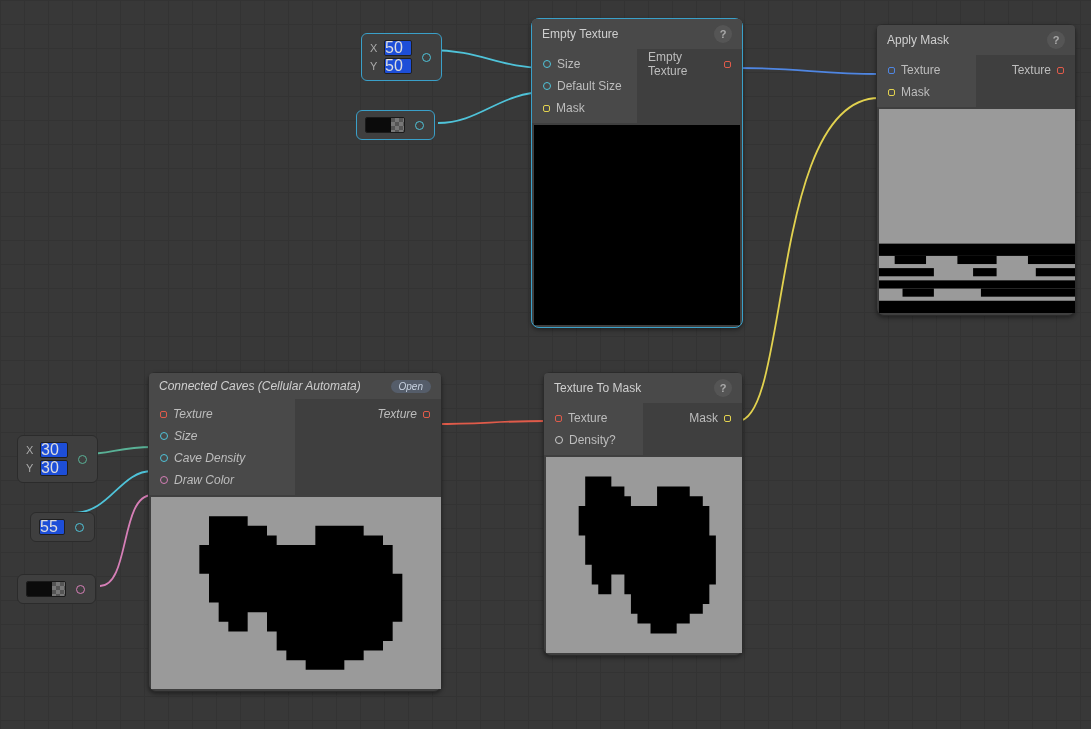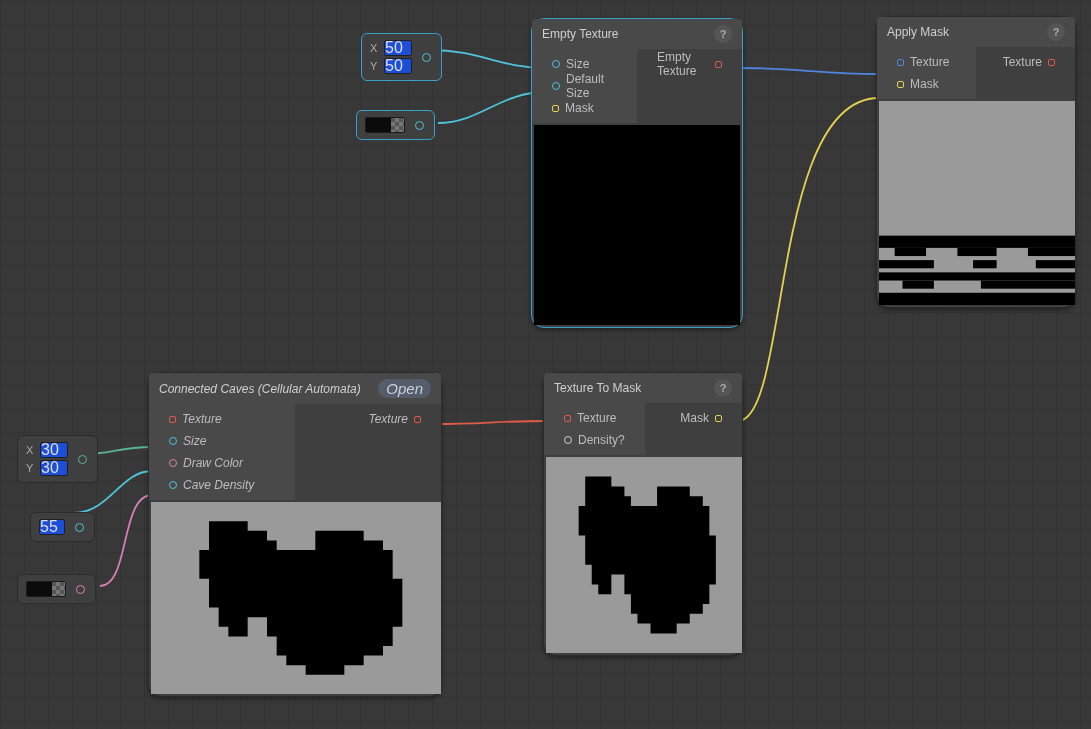--- a/index.html
+++ b/index.html
@@ -16,48 +16,48 @@
     height: 729px;
     position: relative;
     overflow: hidden;
   }
   svg.wires { position:absolute; inset:0; width:1091px; height:729px; pointer-events:none; }
 
   .node {
     position: absolute;
     background: #3f3f3f;
     border: 1px solid #2b2b2b;
-    border-radius: 13px;
+    border-radius: 8px;
     box-shadow: 0 2px 4px rgba(0,0,0,0.4);
   }
   .node.sel { border:1px solid #3aa0c9; }
   .node-head {
     display:flex; align-items:center; justify-content:space-between;
     padding: 6px 10px;
     background: #494949;
     border-radius: 4px 4px 0 0;
   }
   .title { color:#cfcfcf; }
   .help {
     width:18px; height:18px; border-radius:50%;
     background:#555; color:#aaa;
     font-weight:bold; display:flex; align-items:center; justify-content:center;
     font-size:11px; cursor:pointer;
   }
   .open-btn {
     background:#555d6a; color:#c8d2e0; padding:1px 8px; border-radius:10px;
-    font-size:15px; cursor:pointer;
+    font-size:10px; cursor:pointer;
   }
   .ports-row {
     display:flex;
   }
   .in-col, .out-col {
     flex:1;
     display:flex; flex-direction:column;
-    padding:4px 10px;
+    padding:4px 1px;
   }
   .in-col { background:#494949; }
   .out-col { background:#3f3f3f; align-items:flex-end; }
   .port {
     display:flex; align-items:center;
     gap:6px; height:22px;
     padding: 0 10px;
     position:relative;
   }
   .out-col .port { flex-direction: row-reverse; }
@@ -216,26 +216,26 @@
     <div class="in-col">
       <div class="port">
           <span class="sock sq red"></span>
           <span>Texture</span>
         </div>
       <div class="port">
           <span class="sock ring cyan"></span>
           <span>Size</span>
         </div>
       <div class="port">
+          <span class="sock ring cyan"></span>
+          <span>Cave Density</span>
+        </div>
+      <div class="port">
           <span class="sock ring pink"></span>
           <span>Draw Color</span>
-        </div>
-      <div class="port">
-          <span class="sock ring cyan"></span>
-          <span>Cave Density</span>
         </div>
     </div>
     <div class="out-col">
       <div class="port">
           <span class="sock sq red"></span>
           <span>Texture</span>
         </div>
     </div>
   </div>
   <svg class="preview pix" viewBox="0 0 30 20" preserveAspectRatio="none" style="display:block; width:290px; height:192px;">
@@ -266,21 +266,21 @@
           <span>Mask</span>
         </div>
     </div>
   </div>
   <svg class="preview pix" viewBox="0 0 30 20" preserveAspectRatio="none" style="display:block; width:196px; height:196px;">
     <rect width="30" height="20" fill="#9a9a9a"></rect>
     <path fill="#000" d="M6 2h4v1h2v1h1v1h4v-2h5v1h2v1h1v3h1v5h-1v2h-1v1h-2v1h-2v1h-4v-1h-2v-1h-1v-2h-1v-2h-2v2h-2v-1h-1v-2h-1v-3h-1v-3h1z"></path>
   </svg>
 </div>
 
-<div class="node" style="left:876px; top:16px; width:200px;">
+<div class="node" style="left:876px; top:24px; width:200px;">
   <div class="node-head">
     <span class="title">Apply Mask</span>
     <span class="help">?</span>
   </div>
   <div class="ports-row">
     <div class="in-col">
       <div class="port">
           <span class="sock sq blue"></span>
           <span>Texture</span>
         </div>

